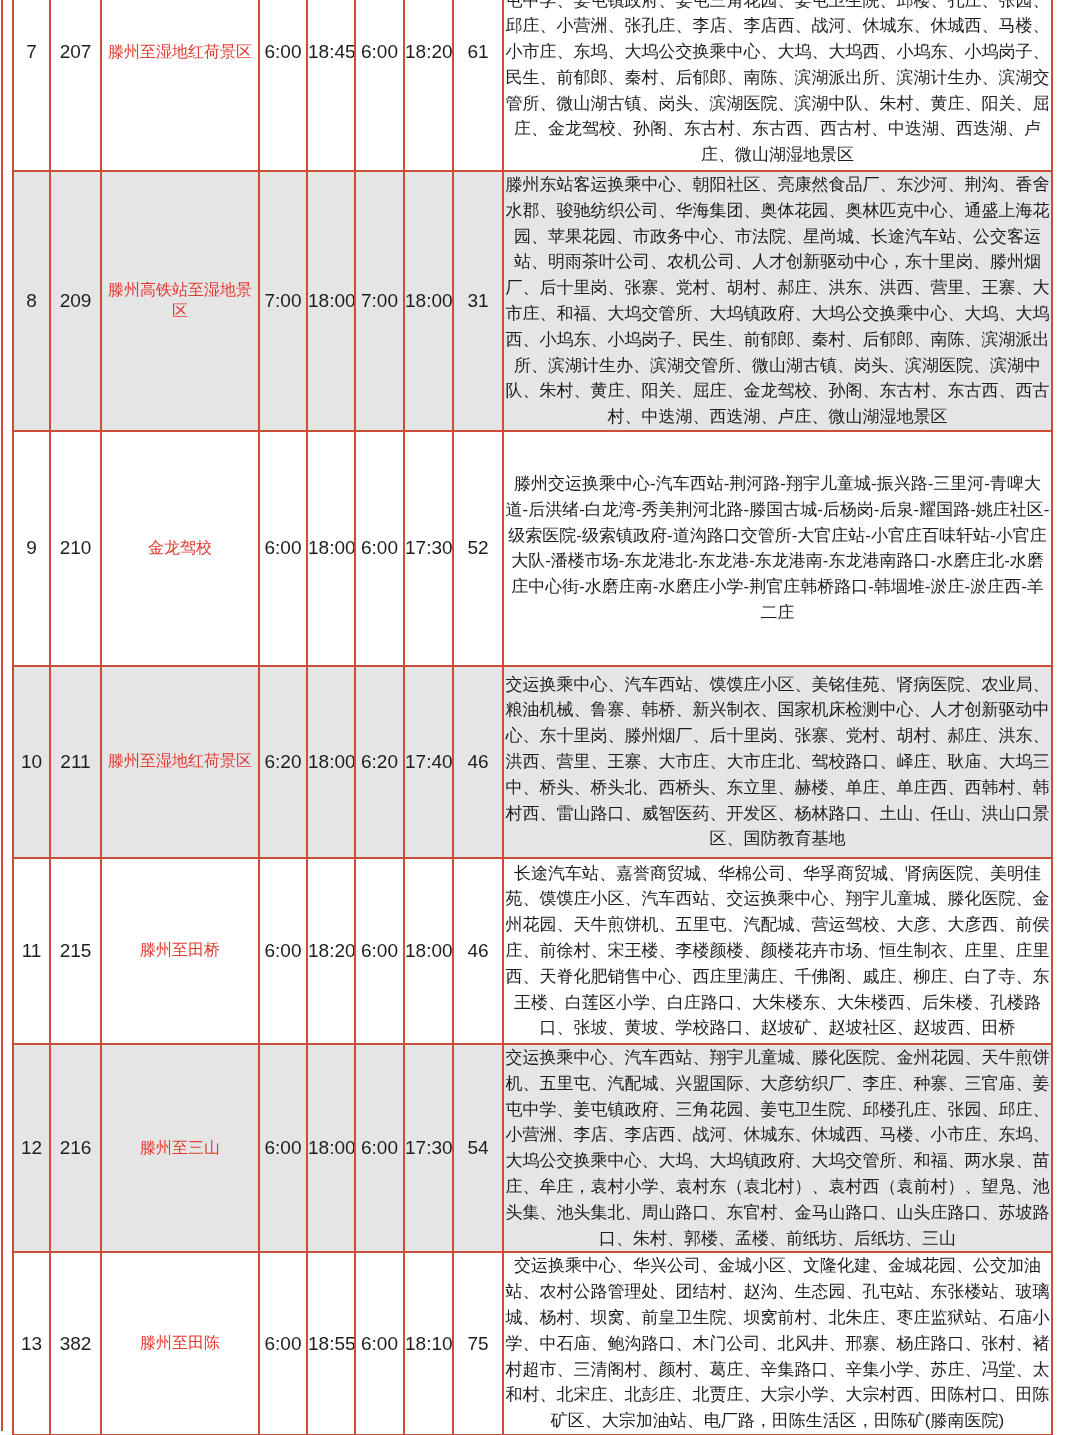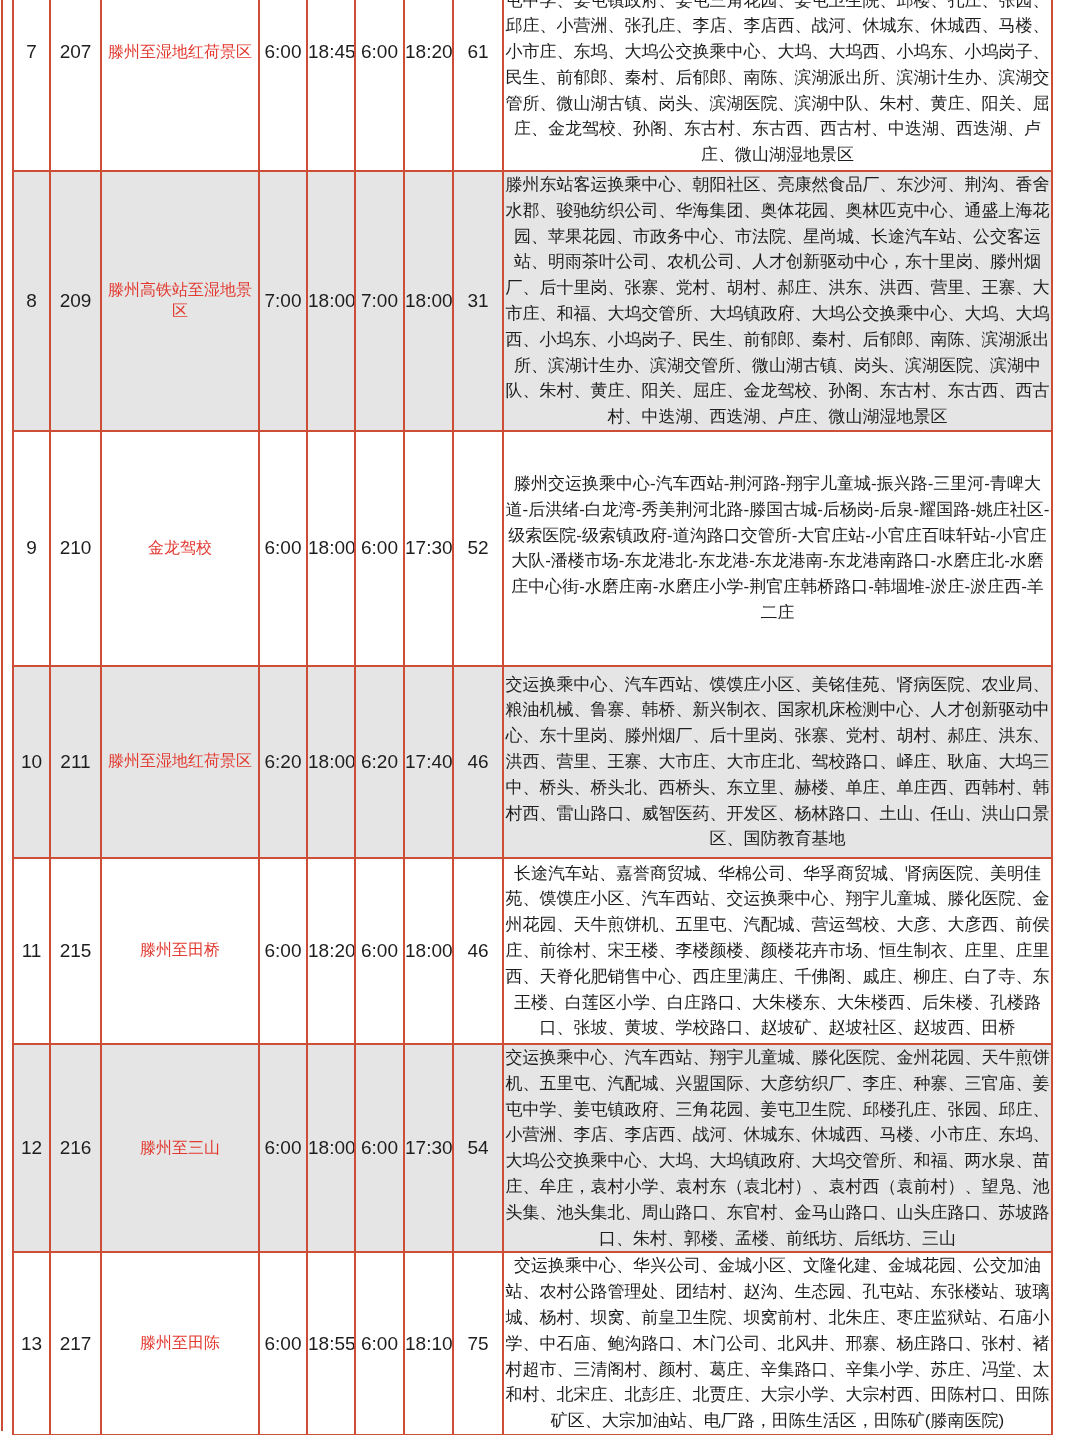--- a/index.html
+++ b/index.html
@@ -124,21 +124,21 @@
         <td class="c-name">滕州至三山</td>
         <td class="c-time">6:00</td>
         <td class="c-time">18:00</td>
         <td class="c-time">6:00</td>
         <td class="c-time">17:30</td>
         <td class="c-count">54</td>
         <td class="c-stops">交运换乘中心、汽车西站、翔宇儿童城、滕化医院、金州花园、天牛煎饼机、五里屯、汽配城、兴盟国际、大彦纺织厂、李庄、种寨、三官庙、姜屯中学、姜屯镇政府、三角花园、姜屯卫生院、邱楼孔庄、张园、邱庄、小营洲、李店、李店西、战河、休城东、休城西、马楼、小市庄、东坞、大坞公交换乘中心、大坞、大坞镇政府、大坞交管所、和福、两水泉、苗庄、牟庄，袁村小学、袁村东（袁北村）、袁村西（袁前村）、望凫、池头集、池头集北、周山路口、东官村、金马山路口、山头庄路口、苏坡路口、朱村、郭楼、孟楼、前纸坊、后纸坊、三山</td>
       </tr>
       <tr class="r13 white">
         <td class="c-num">13</td>
-        <td class="c-route">217</td>
+        <td class="c-route">382</td>
         <td class="c-name">滕州至田陈</td>
         <td class="c-time">6:00</td>
         <td class="c-time">18:55</td>
         <td class="c-time">6:00</td>
         <td class="c-time">18:10</td>
         <td class="c-count">75</td>
         <td class="c-stops">交运换乘中心、华兴公司、金城小区、文隆化建、金城花园、公交加油站、农村公路管理处、团结村、赵沟、生态园、孔屯站、东张楼站、玻璃城、杨村、坝窝、前皇卫生院、坝窝前村、北朱庄、枣庄监狱站、石庙小学、中石庙、鲍沟路口、木门公司、北风井、邢寨、杨庄路口、张村、褚村超市、三清阁村、颜村、葛庄、辛集路口、辛集小学、苏庄、冯堂、太和村、北宋庄、北彭庄、北贾庄、大宗小学、大宗村西、田陈村口、田陈矿区、大宗加油站、电厂路，田陈生活区，田陈矿(滕南医院)</td>
       </tr>
     </tbody>
   </table>

